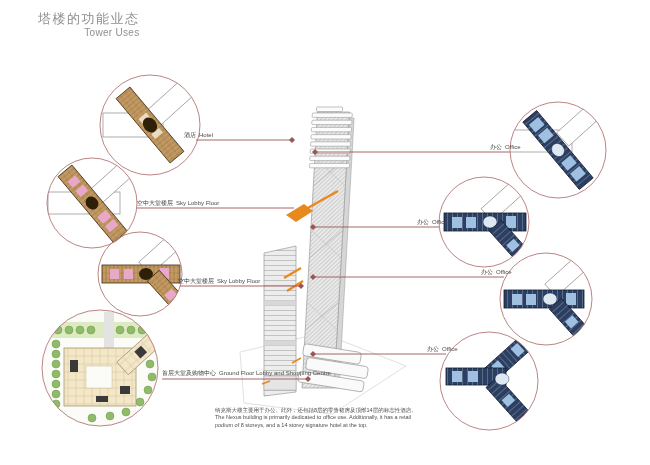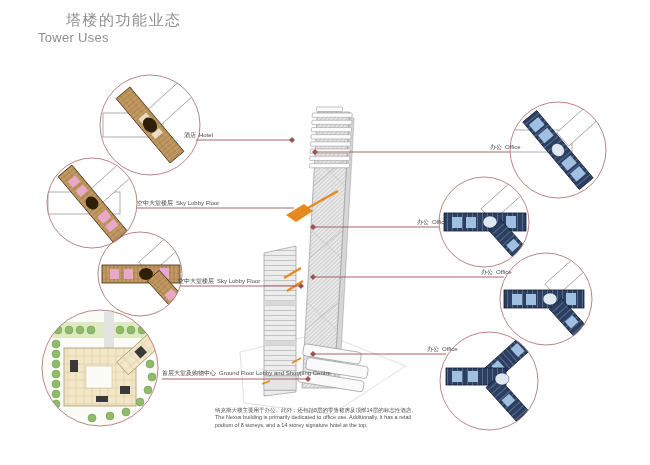--- a/index.html
+++ b/index.html
@@ -6,22 +6,22 @@
     --line-red:#9c5555; --circle-stroke:#b37676; --accent-orange:#e8891d;
     --plan-brown:#c59a62; --plan-blue:#2b3f63; --plan-blue-light:#9fc0e0;
     --plan-pink:#e8a8c8; --tree-green:#8fbb6a; --building-beige:#f3e7c8;
     --title-gray:#8f8f8f; --label-ink:#3a3a3a;
   }
   html,body{margin:0;padding:0;background:#ffffff;}
   #canvas{position:relative;width:650px;height:465px;background:#ffffff;overflow:hidden;
           font-family:"Liberation Sans", sans-serif;}
   #gfx{position:absolute;left:0;top:0;}
   .title-block{position:absolute;left:38px;top:11px;color:var(--title-gray);line-height:1.25;}
-  .title-zh{font-size:15px;letter-spacing:1.5px;margin-left:28px;}
-  .title-en{font-size:13px;letter-spacing:0.3px;}
+  .title-zh{font-size:13px;letter-spacing:1.5px;}
+  .title-en{font-size:10px;letter-spacing:0.3px;text-align:right;}
   .callout-label{position:absolute;font-size:6px;color:var(--label-ink);white-space:nowrap;line-height:1;}
   .callout-label .en{margin-left:3px;color:#4a4a4a;}
   .caption{position:absolute;left:215px;top:406px;width:212px;color:#4f4f4f;}
   .caption .cap-zh{font-size:5.5px;line-height:1.5;}
   .caption .cap-en{font-size:5.5px;line-height:1.35;}
   
   .c-outline{stroke:var(--circle-stroke);fill:none;stroke-width:0.9;}
   .lline{stroke:var(--line-red);stroke-width:0.9;fill:none;}
   .ldiamond{fill:var(--line-red);stroke:none;}
   .orange{fill:var(--accent-orange);stroke:none;}

